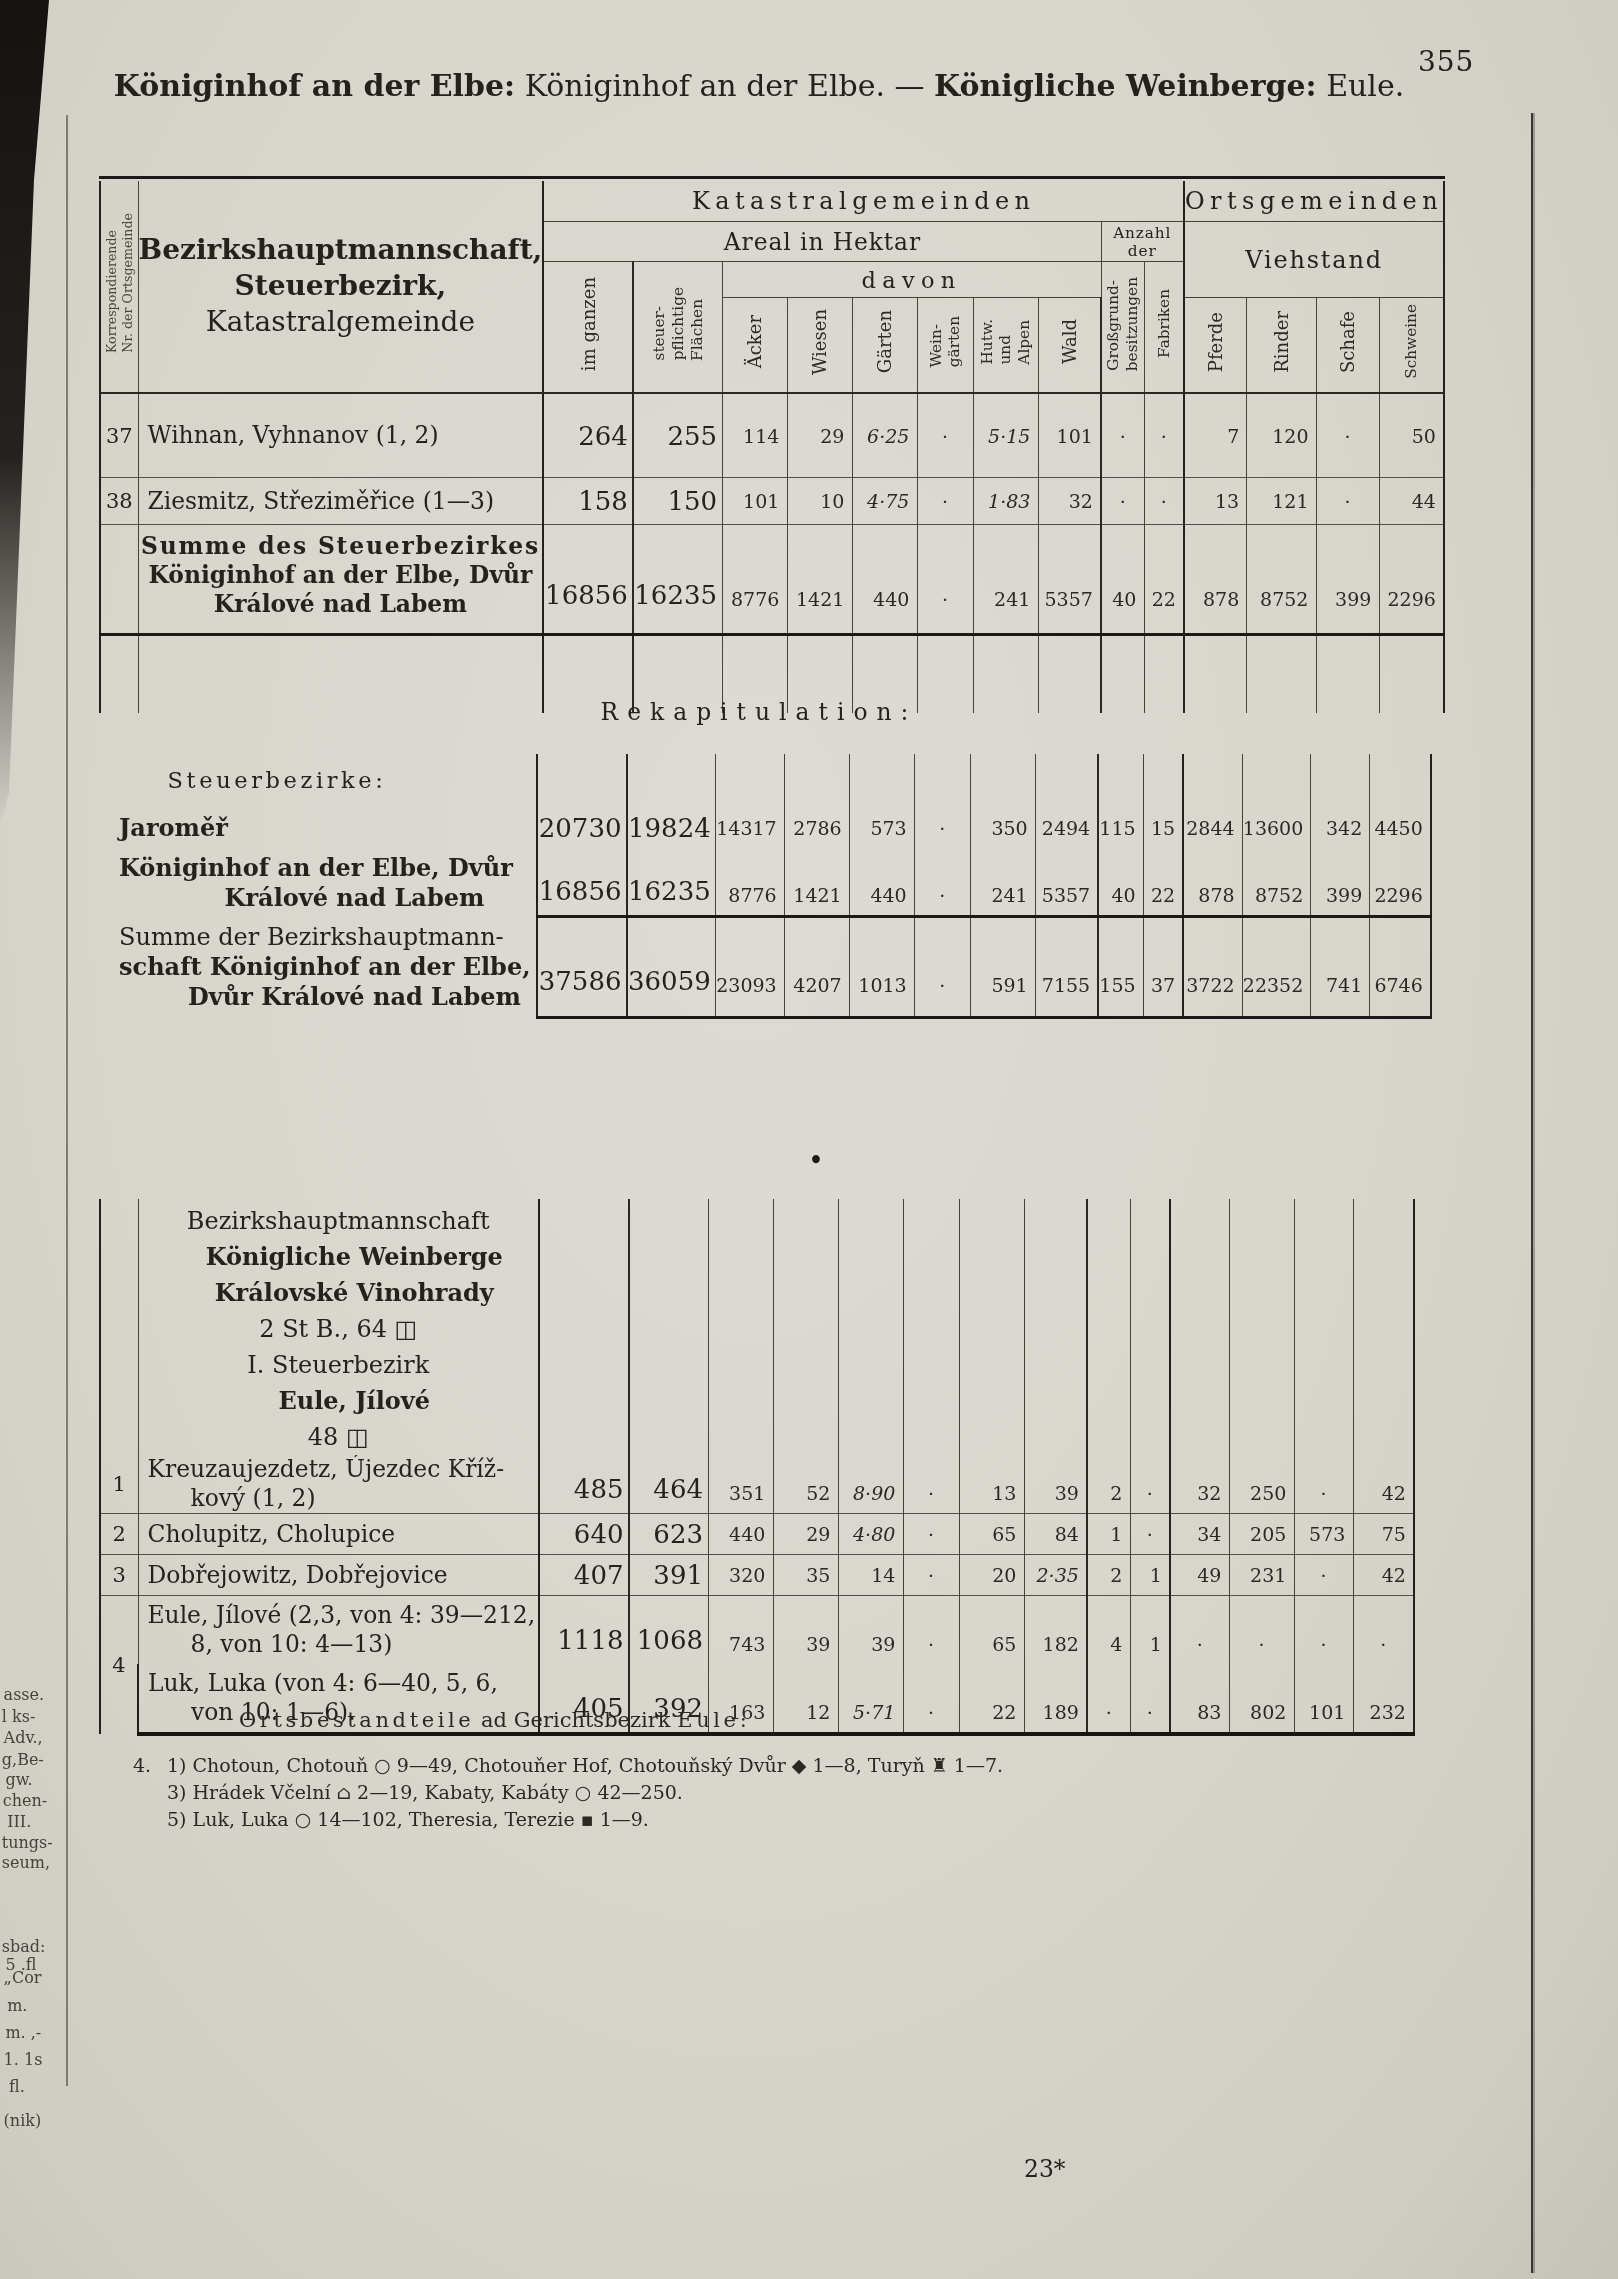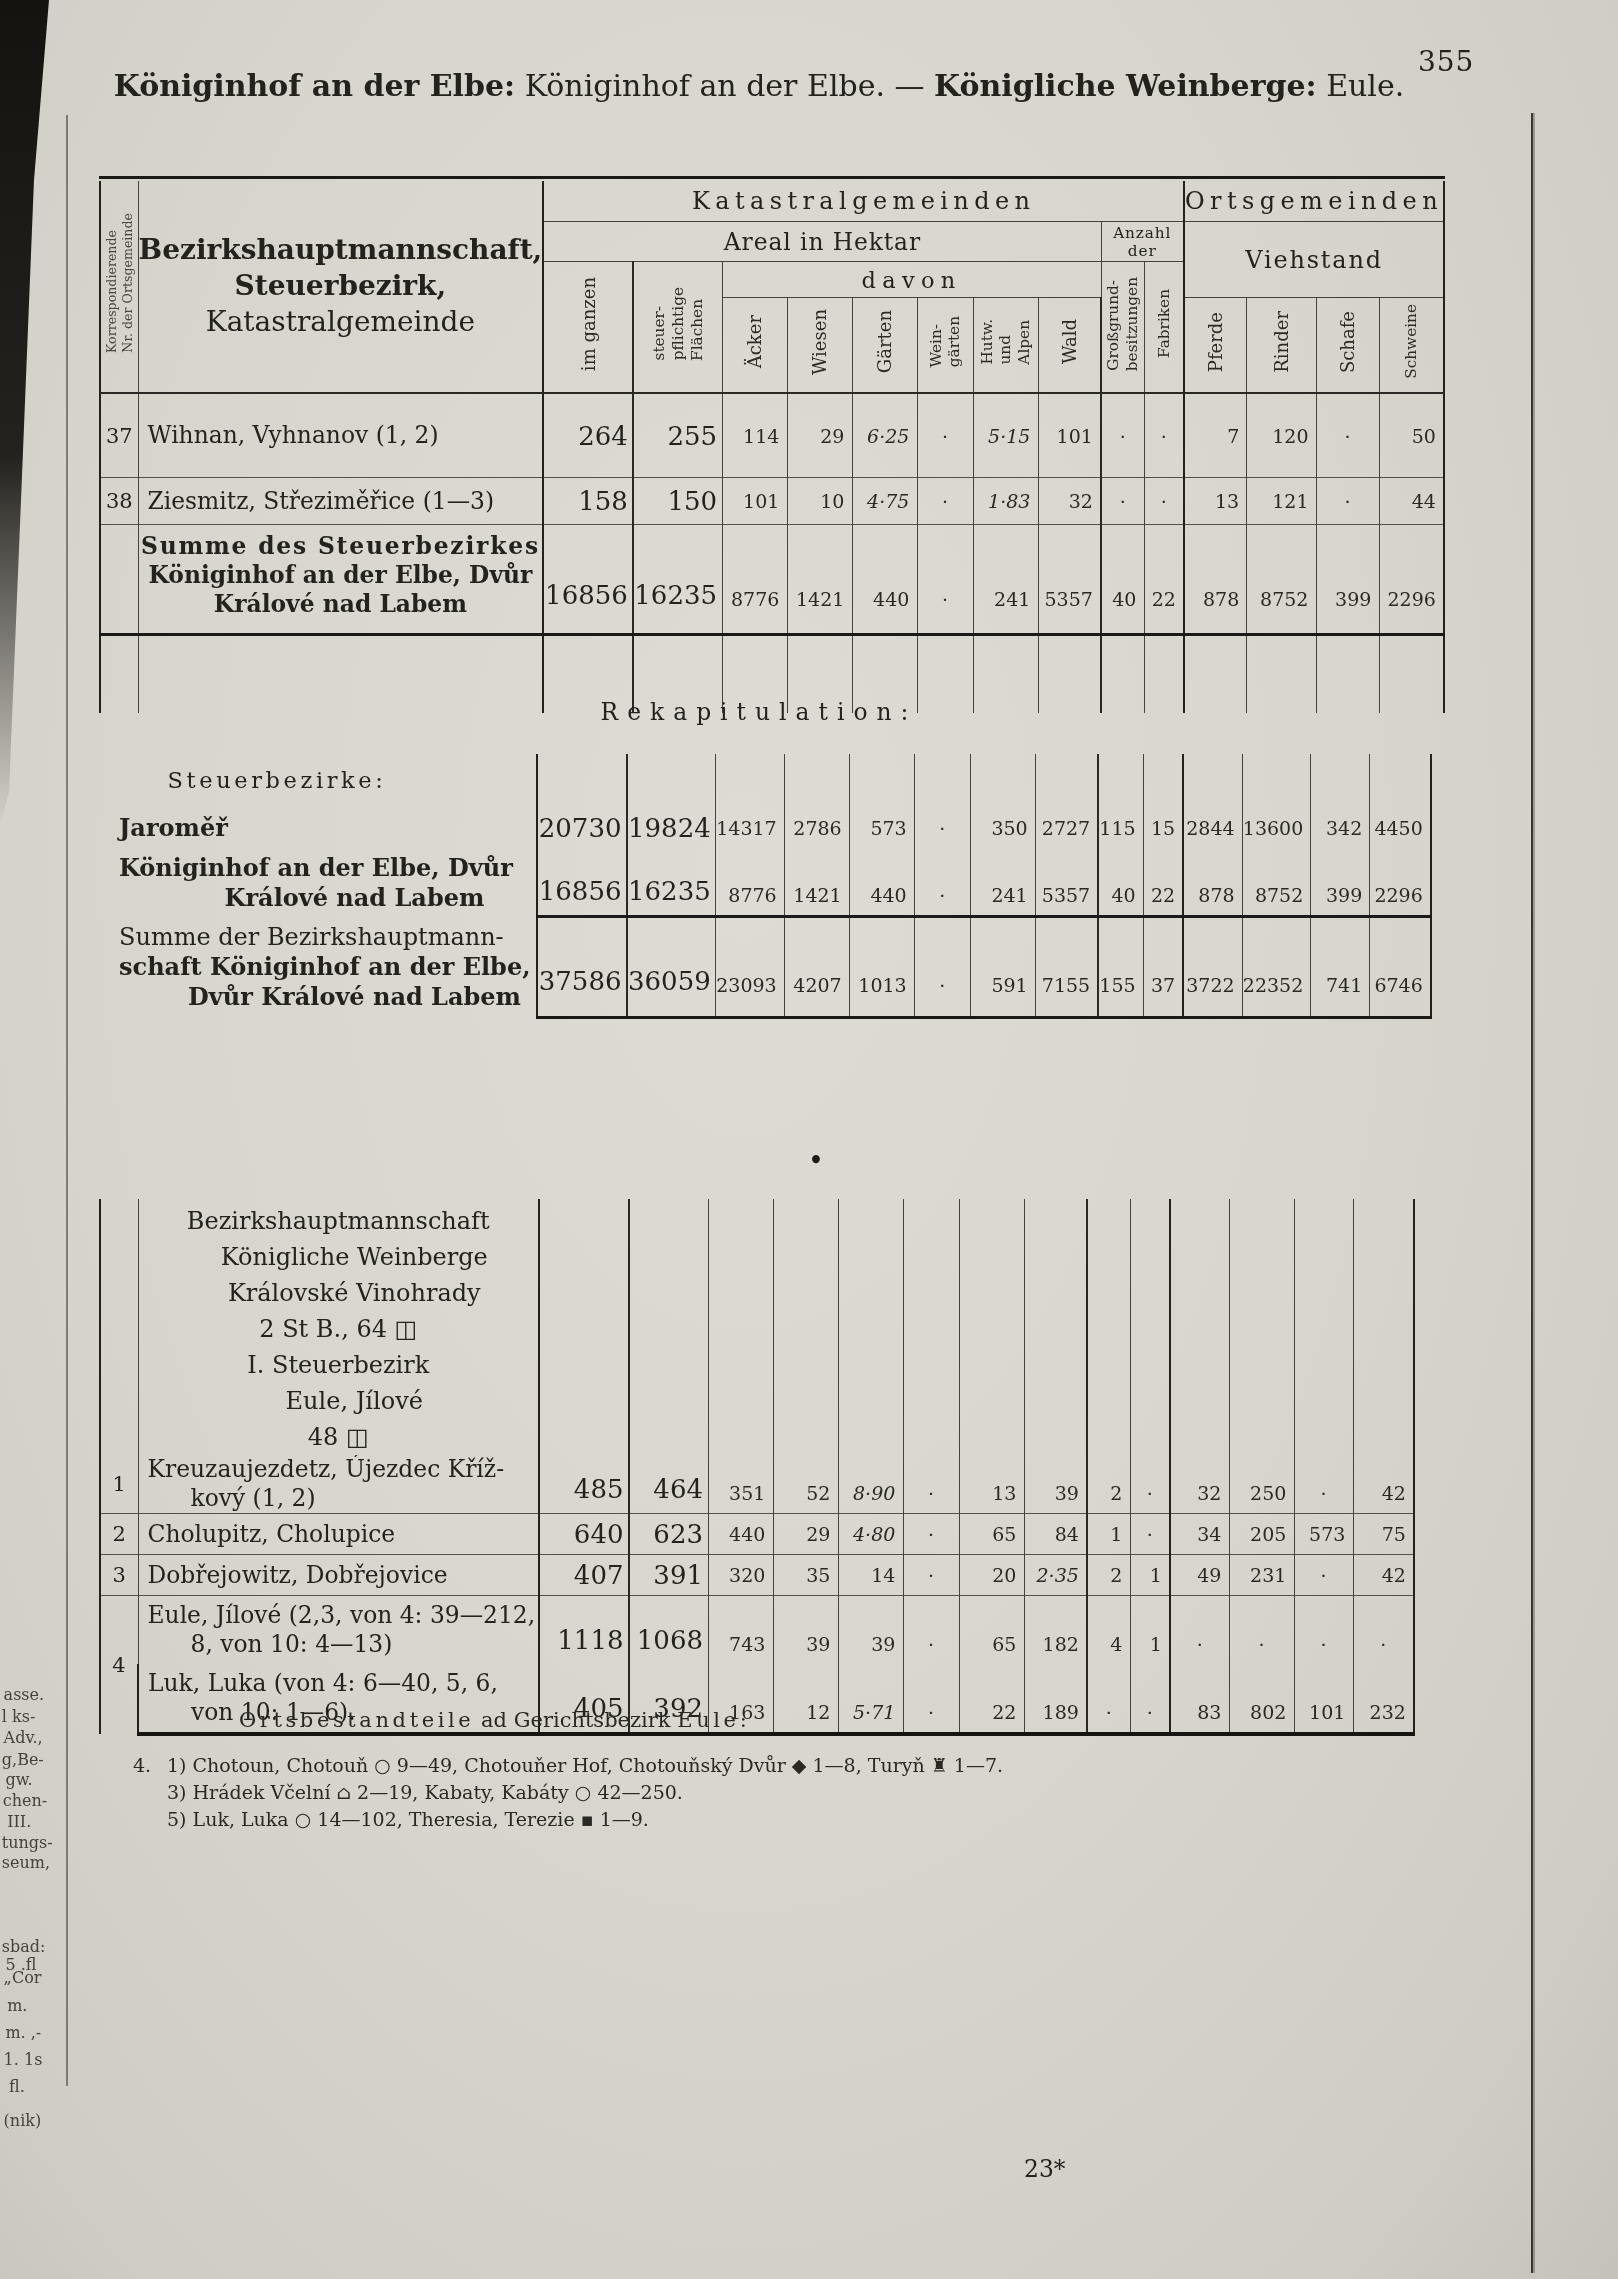--- a/index.html
+++ b/index.html
@@ -97,21 +97,21 @@
     font-size:23.4px;letter-spacing:9px;}
   .rk-label{font-size:22.5px;letter-spacing:3.6px;text-align:center;padding-right:81px;vertical-align:middle;}
   .rk-name{font-size:24px;line-height:30px;padding-left:20px;vertical-align:middle;}
   .rk-name .c{text-align:center;padding-left:54px;}
   tr.heavy td{border-bottom:3.6px solid #1b1a16;}
   tr.rksumme td.numcell{border-bottom:3.6px solid #1b1a16;}
   tr.rksumme .num{vertical-align:bottom;padding-bottom:20px;}
   
   .hdrblock .name{vertical-align:top;padding-top:3.6px;line-height:36px;font-size:24px;
     font-family:"DejaVu Serif","DejaVu Sans",serif;}
-  .hdrblock .name .b{font-weight:normal;padding-left:32px;}
+  .hdrblock .name .b{font-weight:bold;padding-left:32px;}
   tr.lastrow td{border-bottom:4.5px solid #161511;}
   
   .footnotes{position:absolute;left:133px;top:1708px;width:1035px;color:#2a2823;}
   .fn-head{margin-left:106px;font-size:21px;margin-bottom:20px;}
   .fn-head .sp{letter-spacing:3.6px;}
   .fn-body{position:relative;padding-left:34px;}
   .fn-leader{position:absolute;left:0;top:1.8px;font-size:19px;}
   .fn-line{font-size:19px;line-height:27px;font-family:"DejaVu Serif","DejaVu Sans",serif;}
 </style>
 </head>
@@ -390,21 +390,21 @@
       </tr>
       <tr style="height:43px;">
         <td class="rk-name b">Jaroměř</td>
         <td class="num big">20730</td>
         <td class="num big">19824</td>
         <td class="num">14317</td>
         <td class="num">2786</td>
         <td class="num">573</td>
         <td class="num dot">·</td>
         <td class="num">350</td>
-        <td class="num">2727</td>
+        <td class="num">2494</td>
         <td class="num">115</td>
         <td class="num">15</td>
         <td class="num">2844</td>
         <td class="num">13600</td>
         <td class="num">342</td>
         <td class="num">4450</td>
       </tr>
       <tr class="heavy" style="height:67px;">
         <td class="rk-name">
           <div class="b">Königinhof an der Elbe, Dvůr</div>

